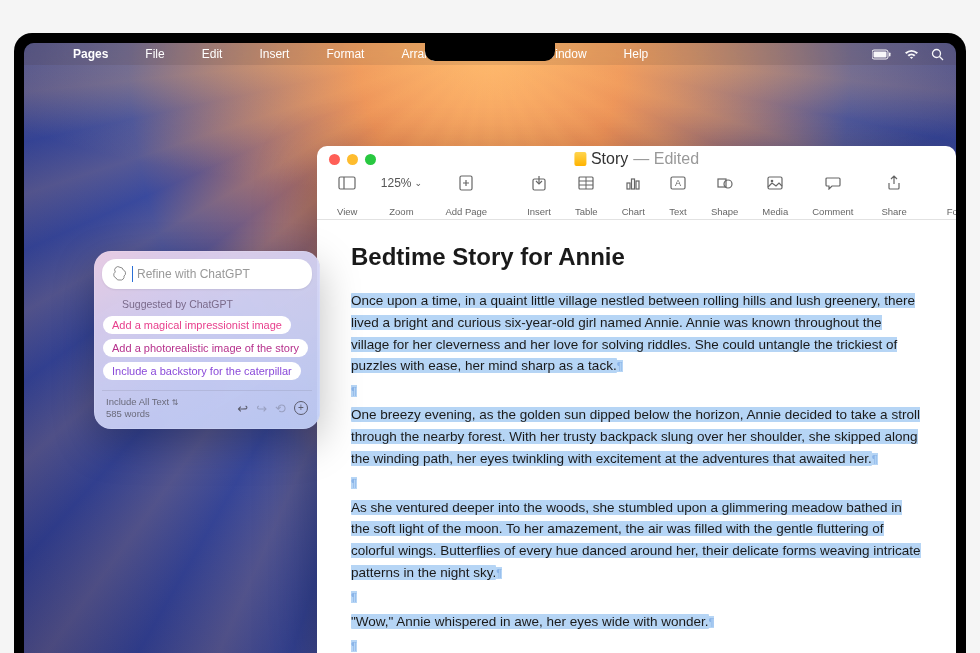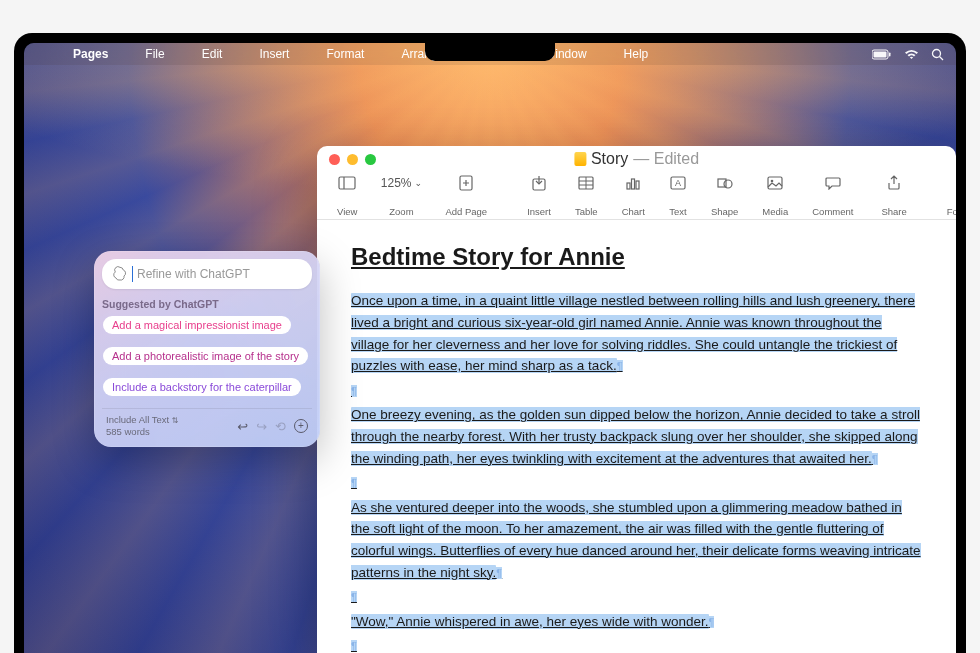--- a/index.html
+++ b/index.html
@@ -35,36 +35,36 @@
     .title-center .edited { color: #999; }
     
     .toolbar { height: 48px; border-bottom: 1px solid #e2e2e2; display: flex; align-items: center; padding: 0 10px; gap: 4px; }
     .tool-btn { display: flex; flex-direction: column; align-items: center; padding: 2px 10px; cursor: default; color: #666; font-size: 9.5px; gap: 14px; white-space: nowrap; }
     .tool-btn .ico { width: 18px; height: 18px; display: flex; align-items: center; justify-content: center; color: #555; }
     .tool-btn.zoom .ico { width: 40px; }
     .zoom-val { font-size: 12px; color: #333; display: flex; align-items: center; gap: 3px; }
     .divider-v { width: 1px; height: 28px; background: #e2e2e2; margin: 0 6px; }
     .spacer { flex: 1; }
     
-    .doc-area { flex: 1; overflow: hidden; padding: 18px 34px; font-family: "Helvetica Neue", sans-serif; color: #1a1a1a; font-size: 13.5px; line-height: 1.6; text-decoration: underline; }
+    .doc-area { flex: 1; overflow: hidden; padding: 18px 34px; font-family: "Helvetica Neue", sans-serif; color: #1a1a1a; font-size: 13.5px; line-height: 1.6; }
     .doc-title { font-size: 24px; font-weight: 700; margin-bottom: 14px; }
     .para { margin-bottom: 3px; }
     .para .sel { background: #b6d5f5; border-radius: 1px; }
     .pilcrow { color: #8ab4e8; font-size: 11px; background: #b6d5f5; }
     
     .ai-panel { position: absolute; top: 208px; left: 70px; width: 226px; border-radius: 17px; background: rgba(235,225,245,0.78); backdrop-filter: blur(28px); box-shadow: 0 14px 40px rgba(0,0,0,0.25), 0 0 0 0.5px rgba(255,255,255,0.25) inset; padding: 8px; z-index: 50;
       background-image: linear-gradient(150deg, rgba(255,210,230,0.55), rgba(200,210,255,0.5) 45%, rgba(170,200,255,0.55)); }
     .ai-input { background: #fff; border-radius: 14px; height: 30px; display: flex; align-items: center; padding: 0 10px; gap: 4px; box-shadow: 0 1px 2px rgba(0,0,0,0.08); }
     .ai-input input { border: none; outline: none; font-size: 12px; flex: 1; color: #333; background: transparent; }
     .ai-input input::placeholder { color: #999; }
     .ai-icon { width: 16px; height: 16px; color: #666; }
     .cursor-bar { width: 1px; height: 16px; background: #2a6fd6; }
     
-    .sugg-label { font-size: 10.5px; font-weight: 700; color: #7a6a8a; margin: 9px 0 5px; }
-    .chip-row { margin-bottom: 12px; padding: 0 1px; }
+    .sugg-label { font-size: 10.5px; font-weight: 400; color: #7a6a8a; margin: 9px 20px 5px; }
+    .chip-row { margin-bottom: 4px; padding: 0 1px; }
     .chip { display: inline-block; background: #fff; border-radius: 10px; padding: 3px 9px; font-size: 11px; cursor: default; }
     .chip.pink { color: #e83e8c; }
     .chip.magenta { color: #b6308c; }
     .chip.violet { color: #8a4ad9; }
     .chip.blue { color: #3a6fd9; }
     .chip.more::before { content: "⌄"; margin-right: 3px; font-size: 11px; }
     
     .ai-footer { margin-top: 10px; padding: 5px 4px 0; border-top: 1px solid rgba(120,120,140,0.2); display: flex; align-items: center; gap: 12px; }
     .ai-footer .meta { font-size: 9.5px; color: #6a6a7a; line-height: 1.3; }
     .ai-footer .meta .arrow { font-size: 8px; }

